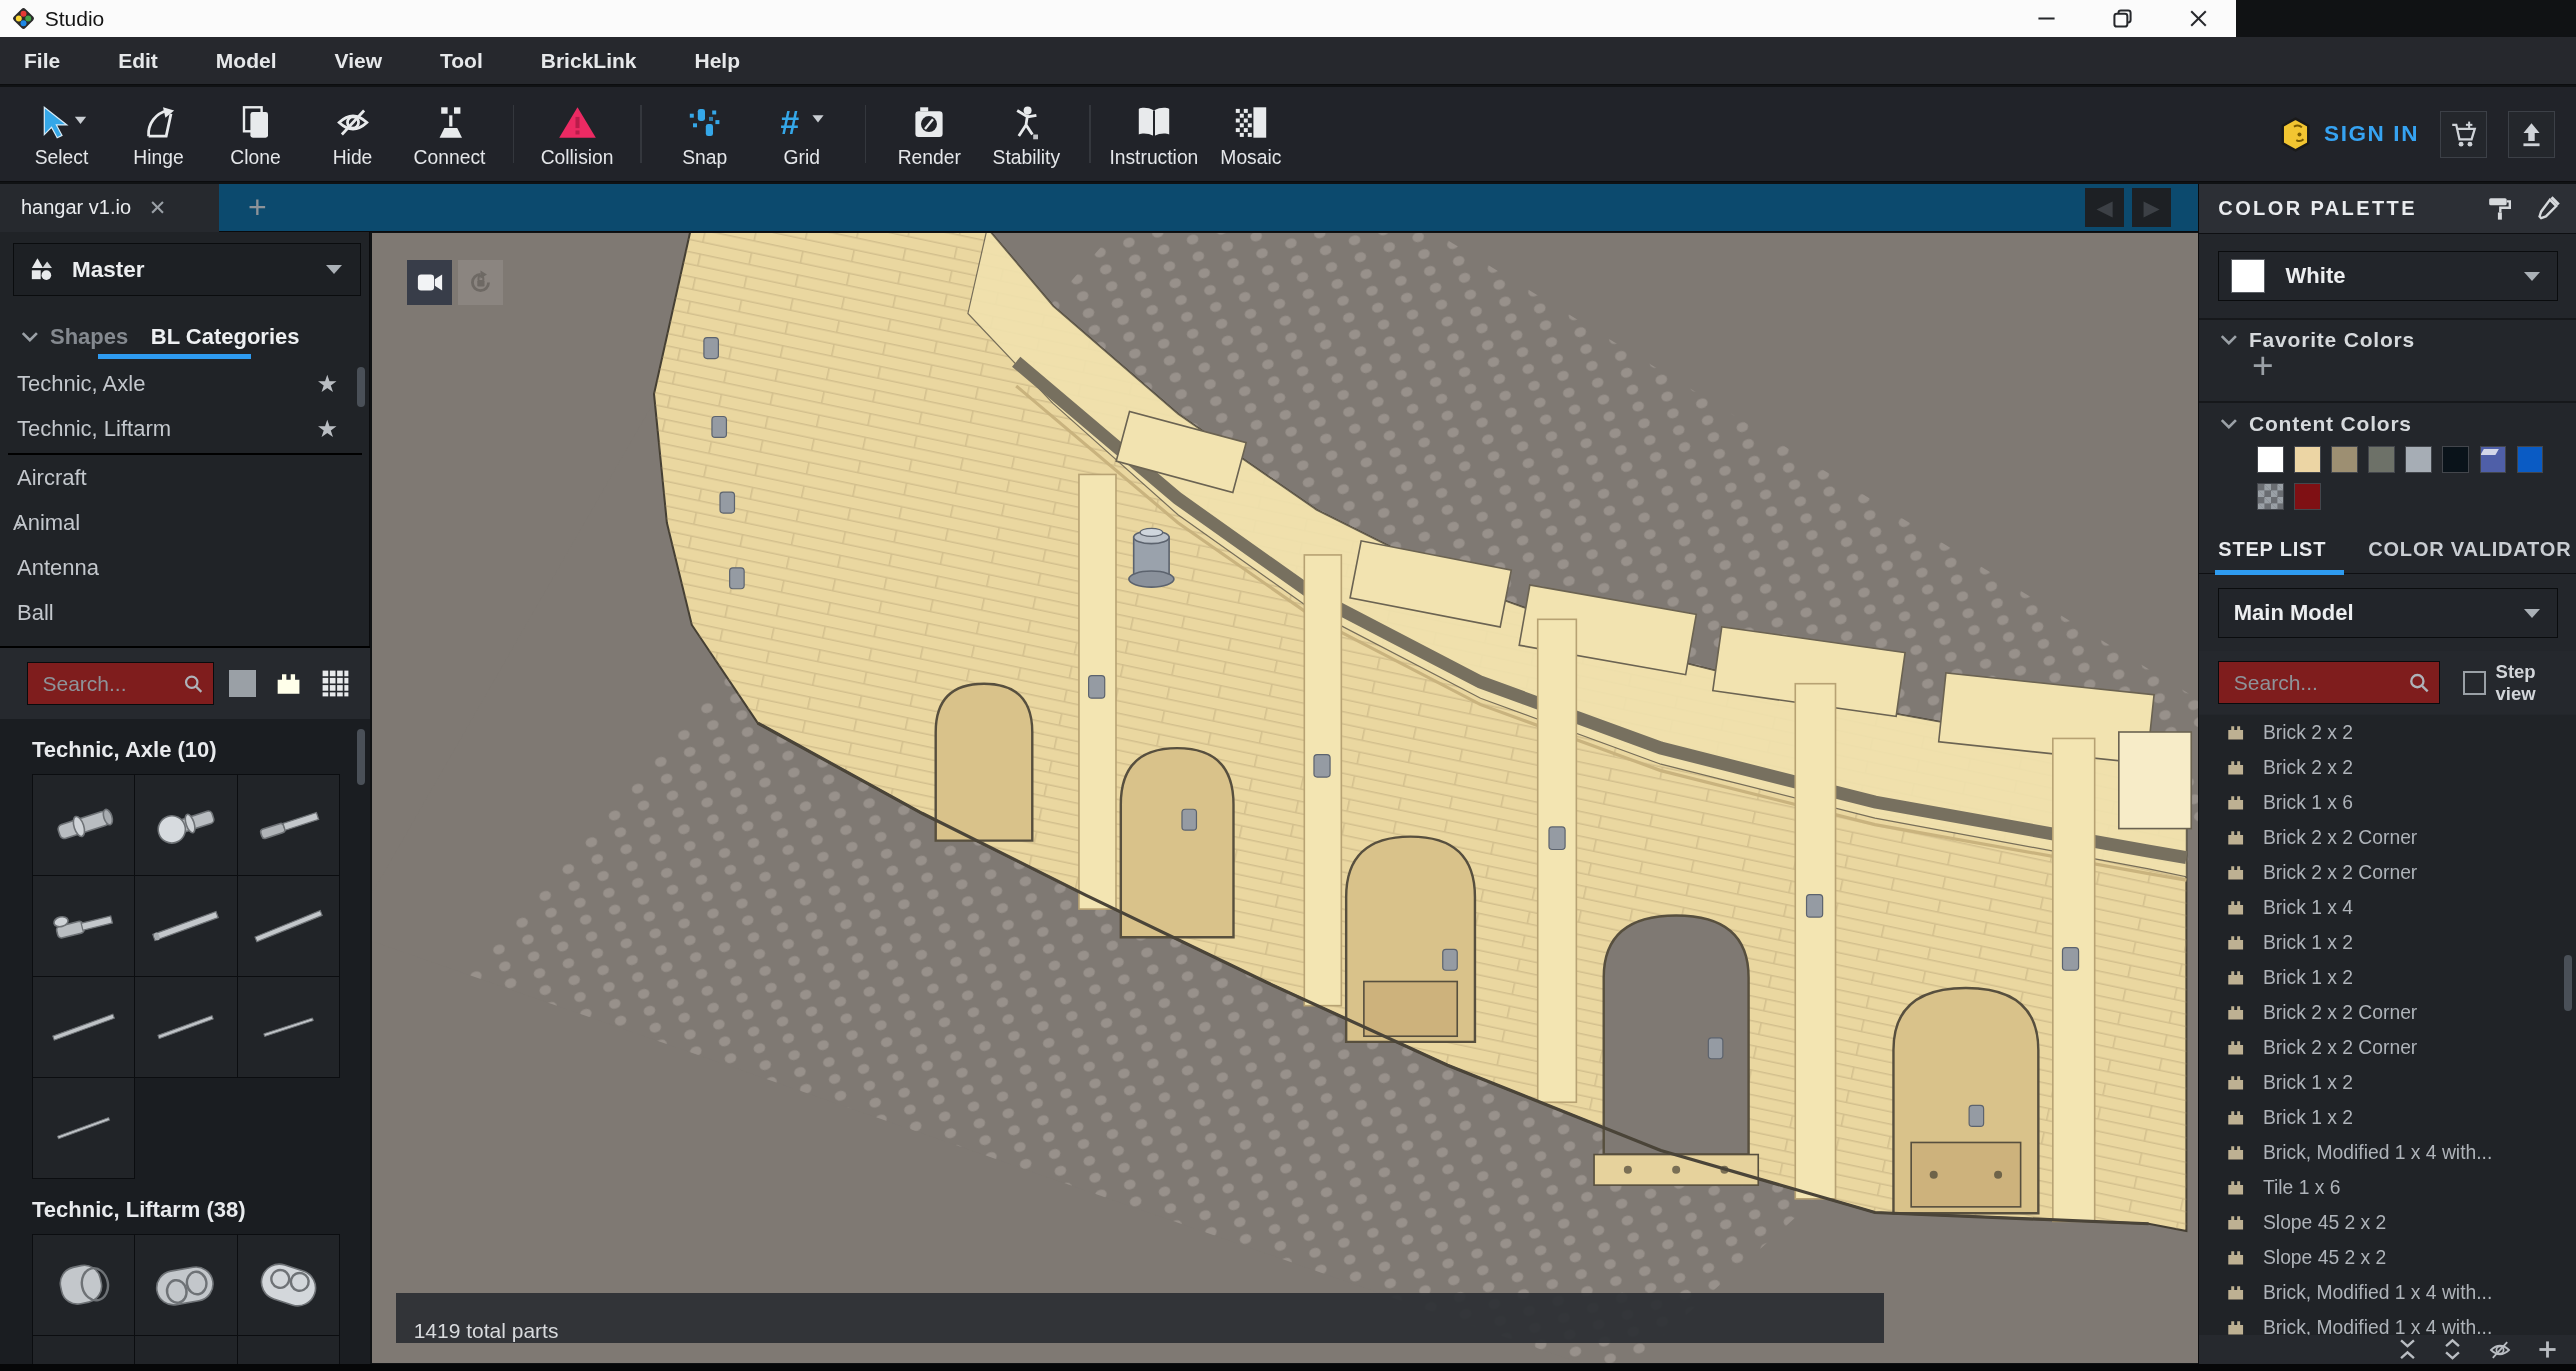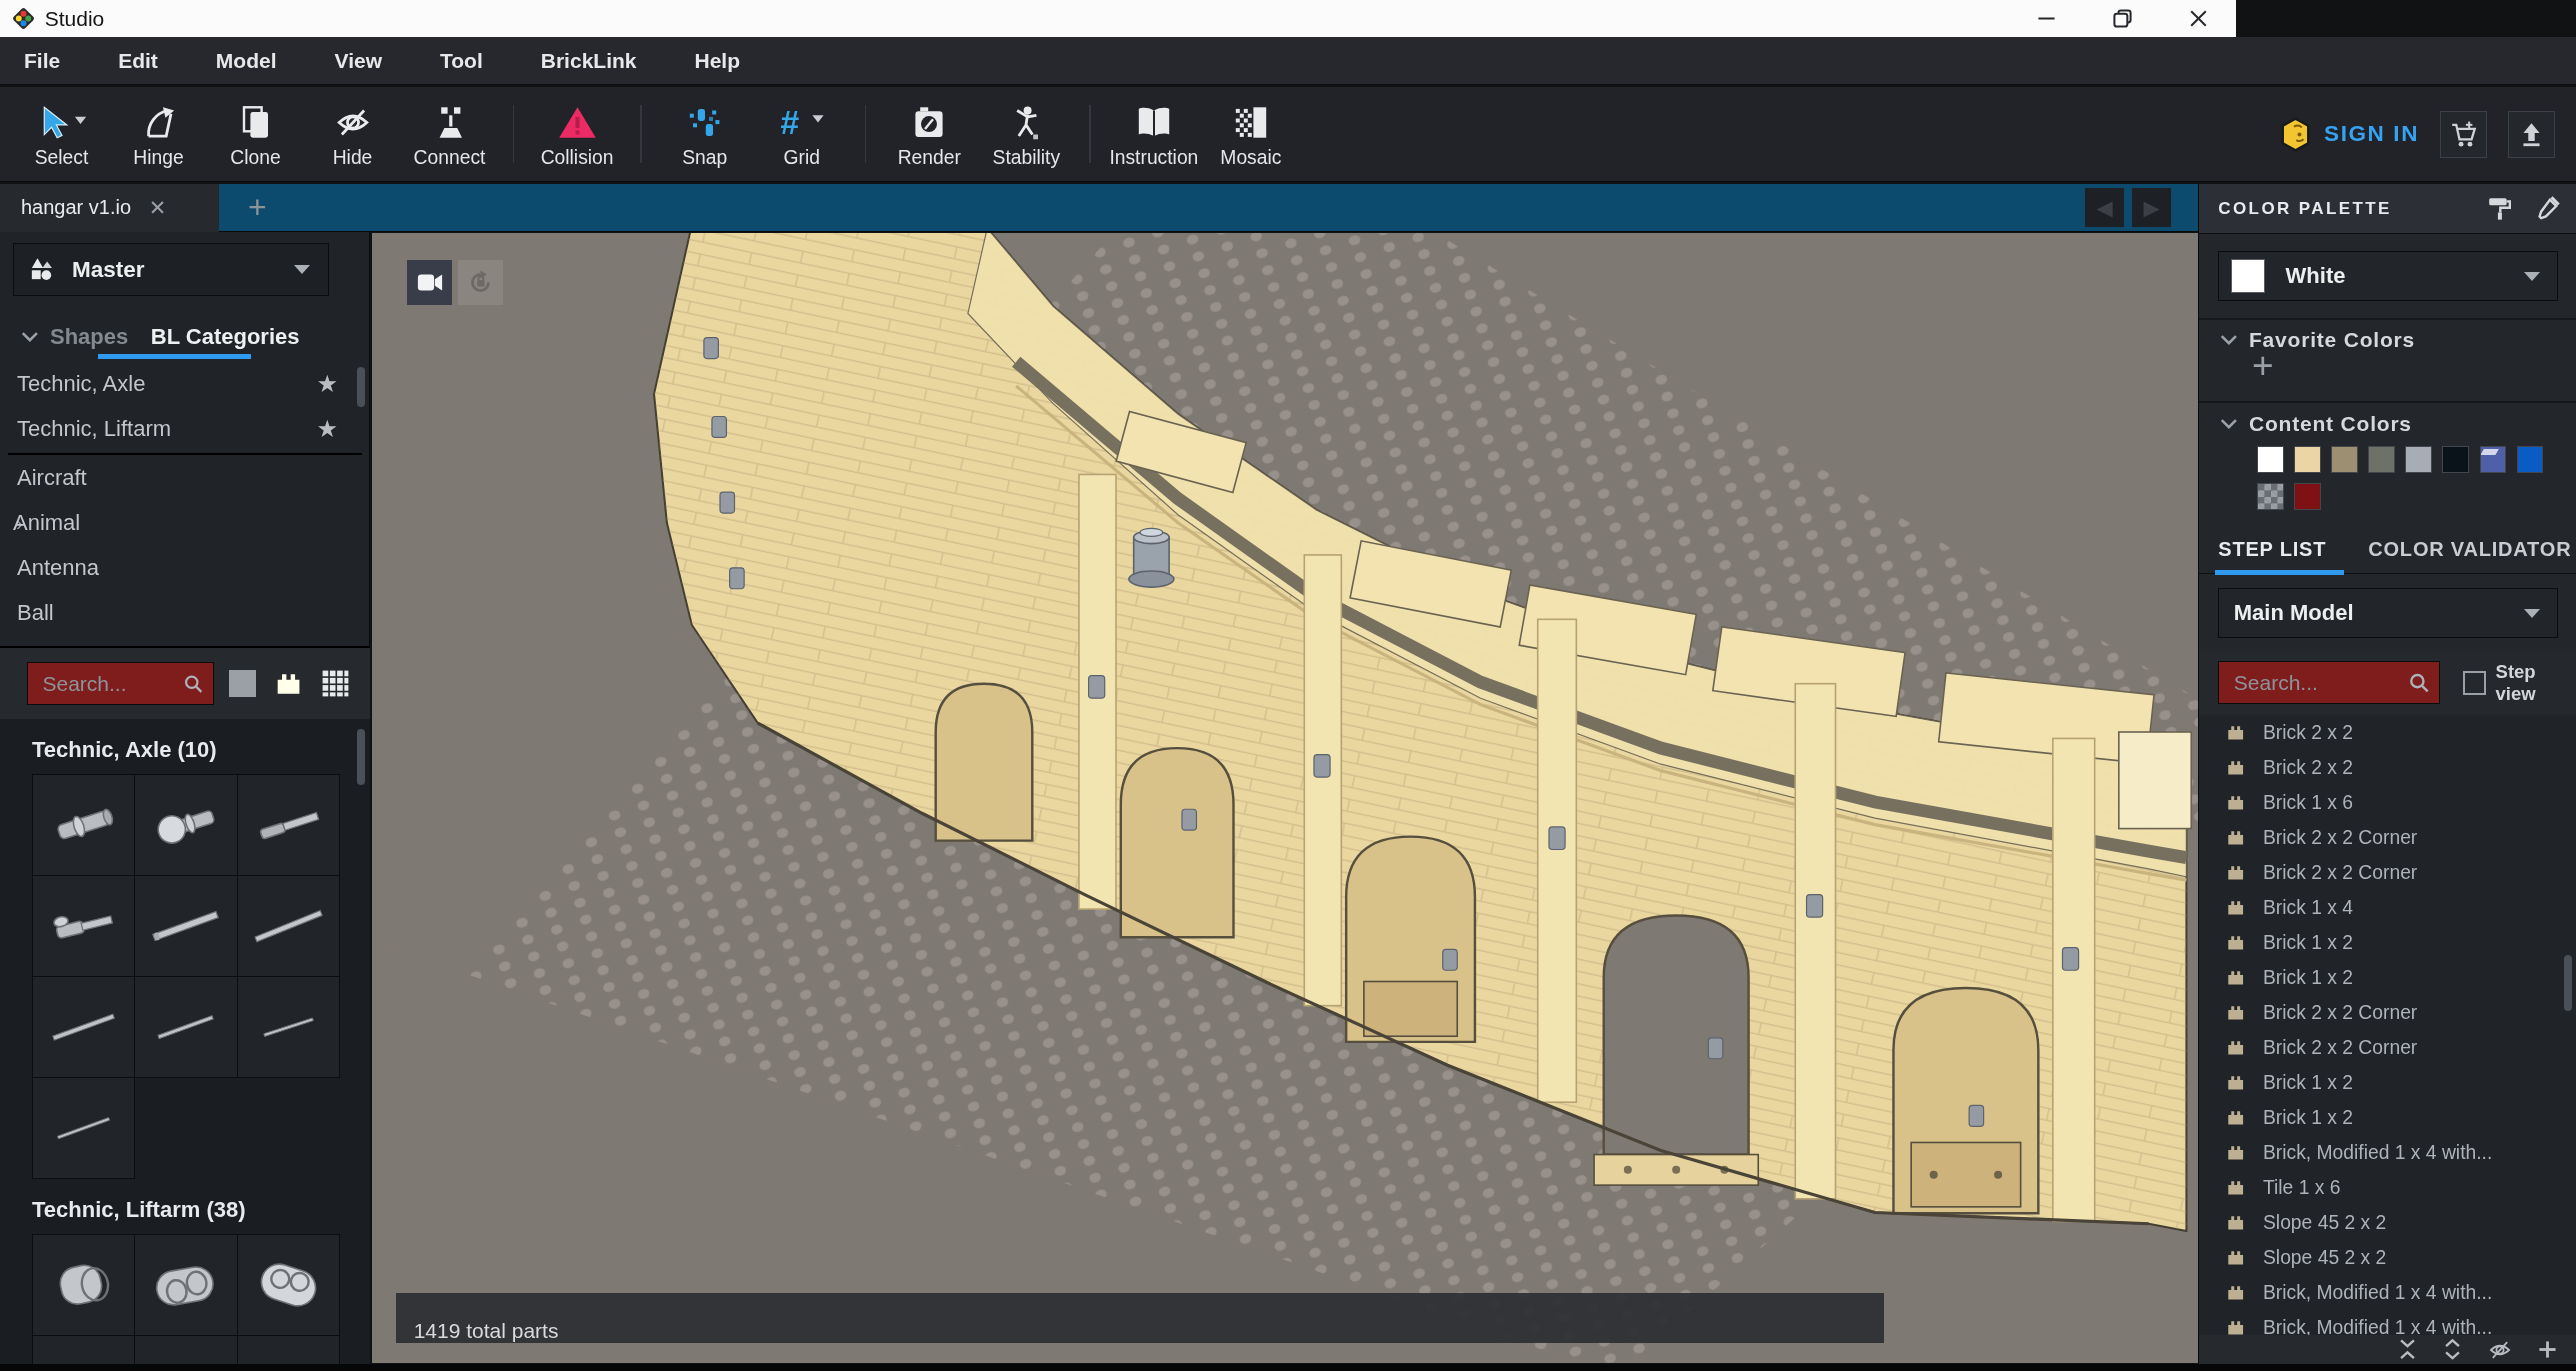--- a/index.html
+++ b/index.html
@@ -44,21 +44,21 @@
   #active-tab span.tab-label { color:#e9ebee; font-size:20px; margin-left:21px; }
   #tab-close { color:#9aa0a6; font-size:21px; margin-left:17.7px; }
   #tab-add { color:#8e9399; font-size:32px; font-weight:300; margin-left:29px; }
   #tab-nav { margin-left:auto; display:flex; margin-right:27px; }
   .tab-arrow { width:39px; height:39px; background:#1d2024; margin-left:8px;
                display:flex; align-items:center; justify-content:center; color:#3c4046; font-size:21px; }
 
   
   #left-panel { left:0; top:232px; width:370px; height:1132px; background:#202327;
                 border-right:1.6px solid #0a0b0d; }
-  #master-box { left:13px; top:11.3px; width:316px; height:53px; background:#1d2024;
+  #master-box { left:13px; top:11.3px; width:348px; height:53px; background:#1d2024;
                 border:1.6px solid #0a0c0e; display:flex; align-items:center; }
   #master-box .lbl { color:#eceef0; font-size:22.5px; font-weight:700; margin-left:16px; }
   .caret { width:0; height:0; border-left:8px solid transparent; border-right:8px solid transparent;
            border-top:9.7px solid #aab0b6; margin-left:auto; margin-right:17.7px; }
   #shape-tabs { left:0; top:81px; width:370px; height:47px; display:flex; align-items:center; }
   #shapes-lbl { color:#84898f; font-size:22px; font-weight:700; margin-left:11.3px; }
   #bl-lbl { color:#eef0f2; font-size:22px; font-weight:700; margin-left:22.5px; }
   #bl-underline { left:98px; top:122px; width:153px; height:4.8px; background:#2e9bf0; }
   #cat-list { left:0; top:129px; width:370px; }
   .cat-row { height:45px; display:flex; align-items:center; }
@@ -94,21 +94,21 @@
   #vp-rot { background:#8b8580; margin-left:6.4px; }
   #status-bar { left:24px; top:1060px; width:1488px; height:50px; background:rgba(44,47,52,.93);
                 display:flex; align-items:flex-end; }
   #status-bar span { color:#d8dadd; font-size:21px; margin-left:17.7px; }
 
   
   #right-panel { left:2198px; top:184px; width:378px; height:1180px; background:#23262b;
                  border-left:1.6px solid #0a0b0d; }
   #rp-header { left:0; top:0; width:378px; height:50px; background:#2c2f35; border-bottom:1.6px solid #0e0f12;
                display:flex; align-items:center; }
-  #rp-title { color:#e9ebee; font-size:17px; font-weight:700; letter-spacing:2.4px; margin-left:19.3px; }
+  #rp-title { color:#e9ebee; font-size:20px; font-weight:700; letter-spacing:2.4px; margin-left:19.3px; }
   #rp-header .icons { margin-left:auto; margin-right:16px; display:flex; gap:21px; }
   #color-dropdown { left:19.3px; top:67px; width:340px; height:50px; background:#22252a;
                     border:1.6px solid #0a0c0e; display:flex; align-items:center; }
   #cur-swatch { width:34px; height:34px; background:#fff; border:1.6px solid #5a5e64; margin-left:11.3px; }
   #cur-color-lbl { color:#eceef0; font-size:22px; font-weight:700; margin-left:21px; }
   .rp-divider { position:absolute; left:0; width:378px; height:2.4px; background:#16181b; }
   .section-head { position:absolute; left:0; width:378px; display:flex; align-items:center; }
   .section-head .s-lbl { color:#d6d9dc; font-size:21px; font-weight:700; letter-spacing:0.8px; margin-left:11.3px; }
   #fav-plus { left:53px; top:161px; color:#9aa0a6; font-size:37px; font-weight:300; }
   .swatch-row { position:absolute; left:58px; display:flex; gap:10.5px; }

